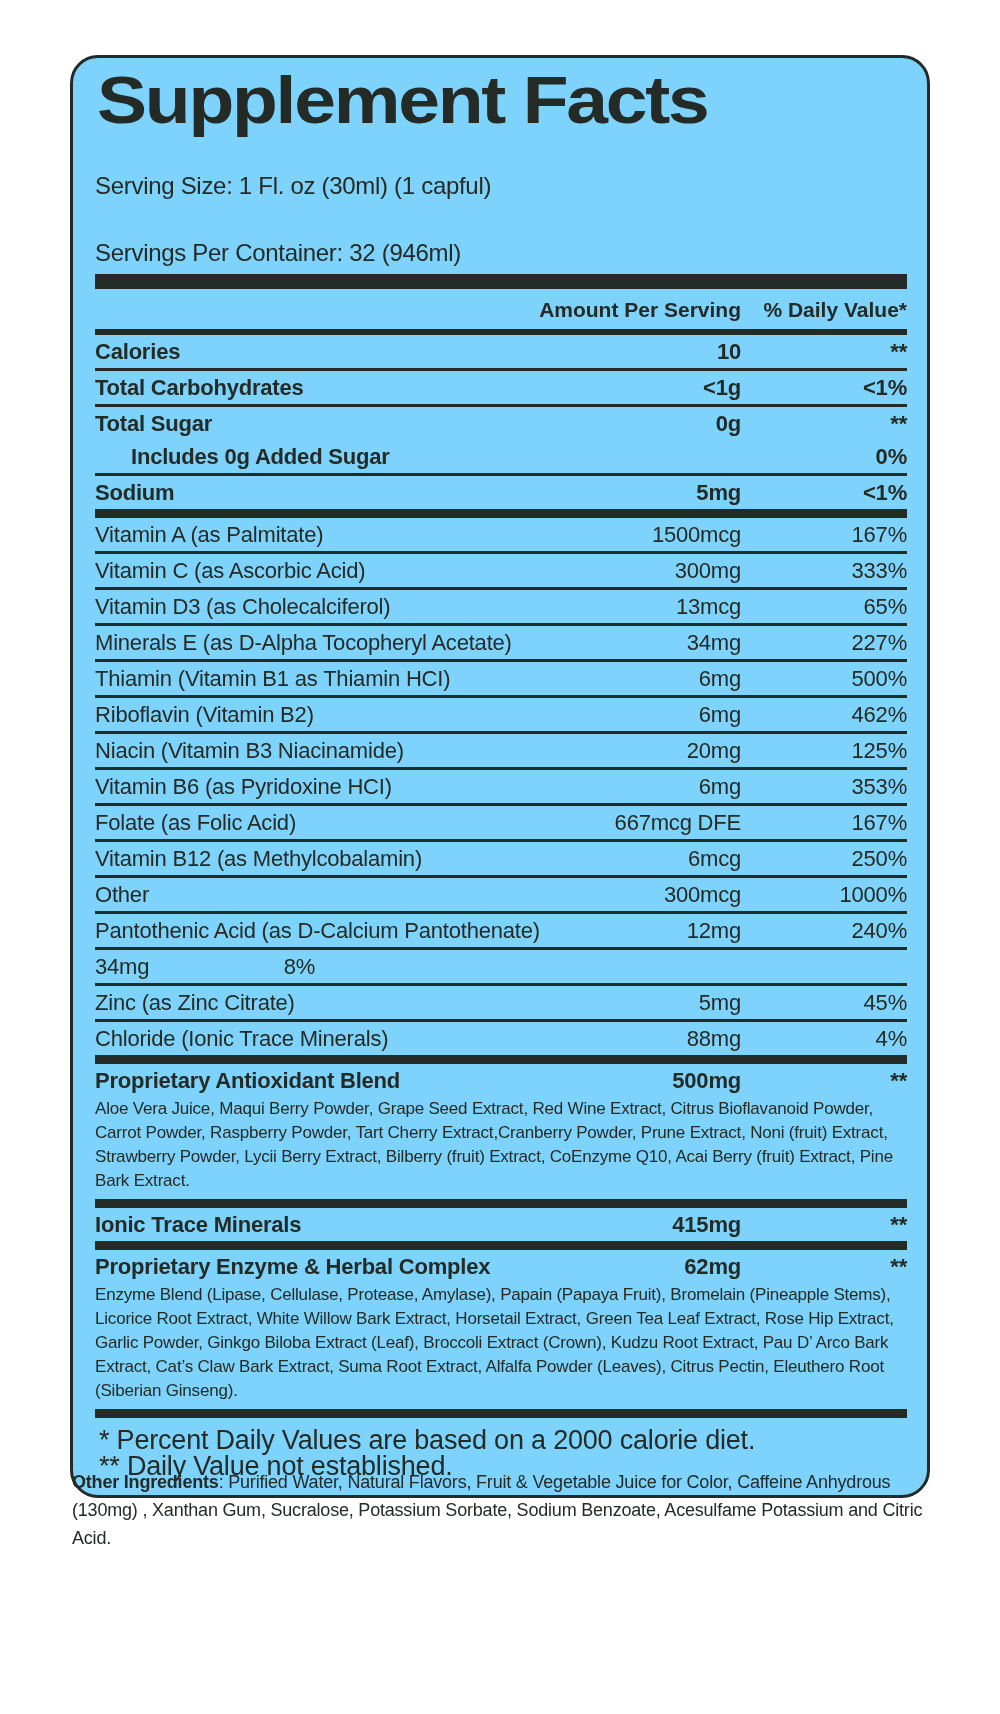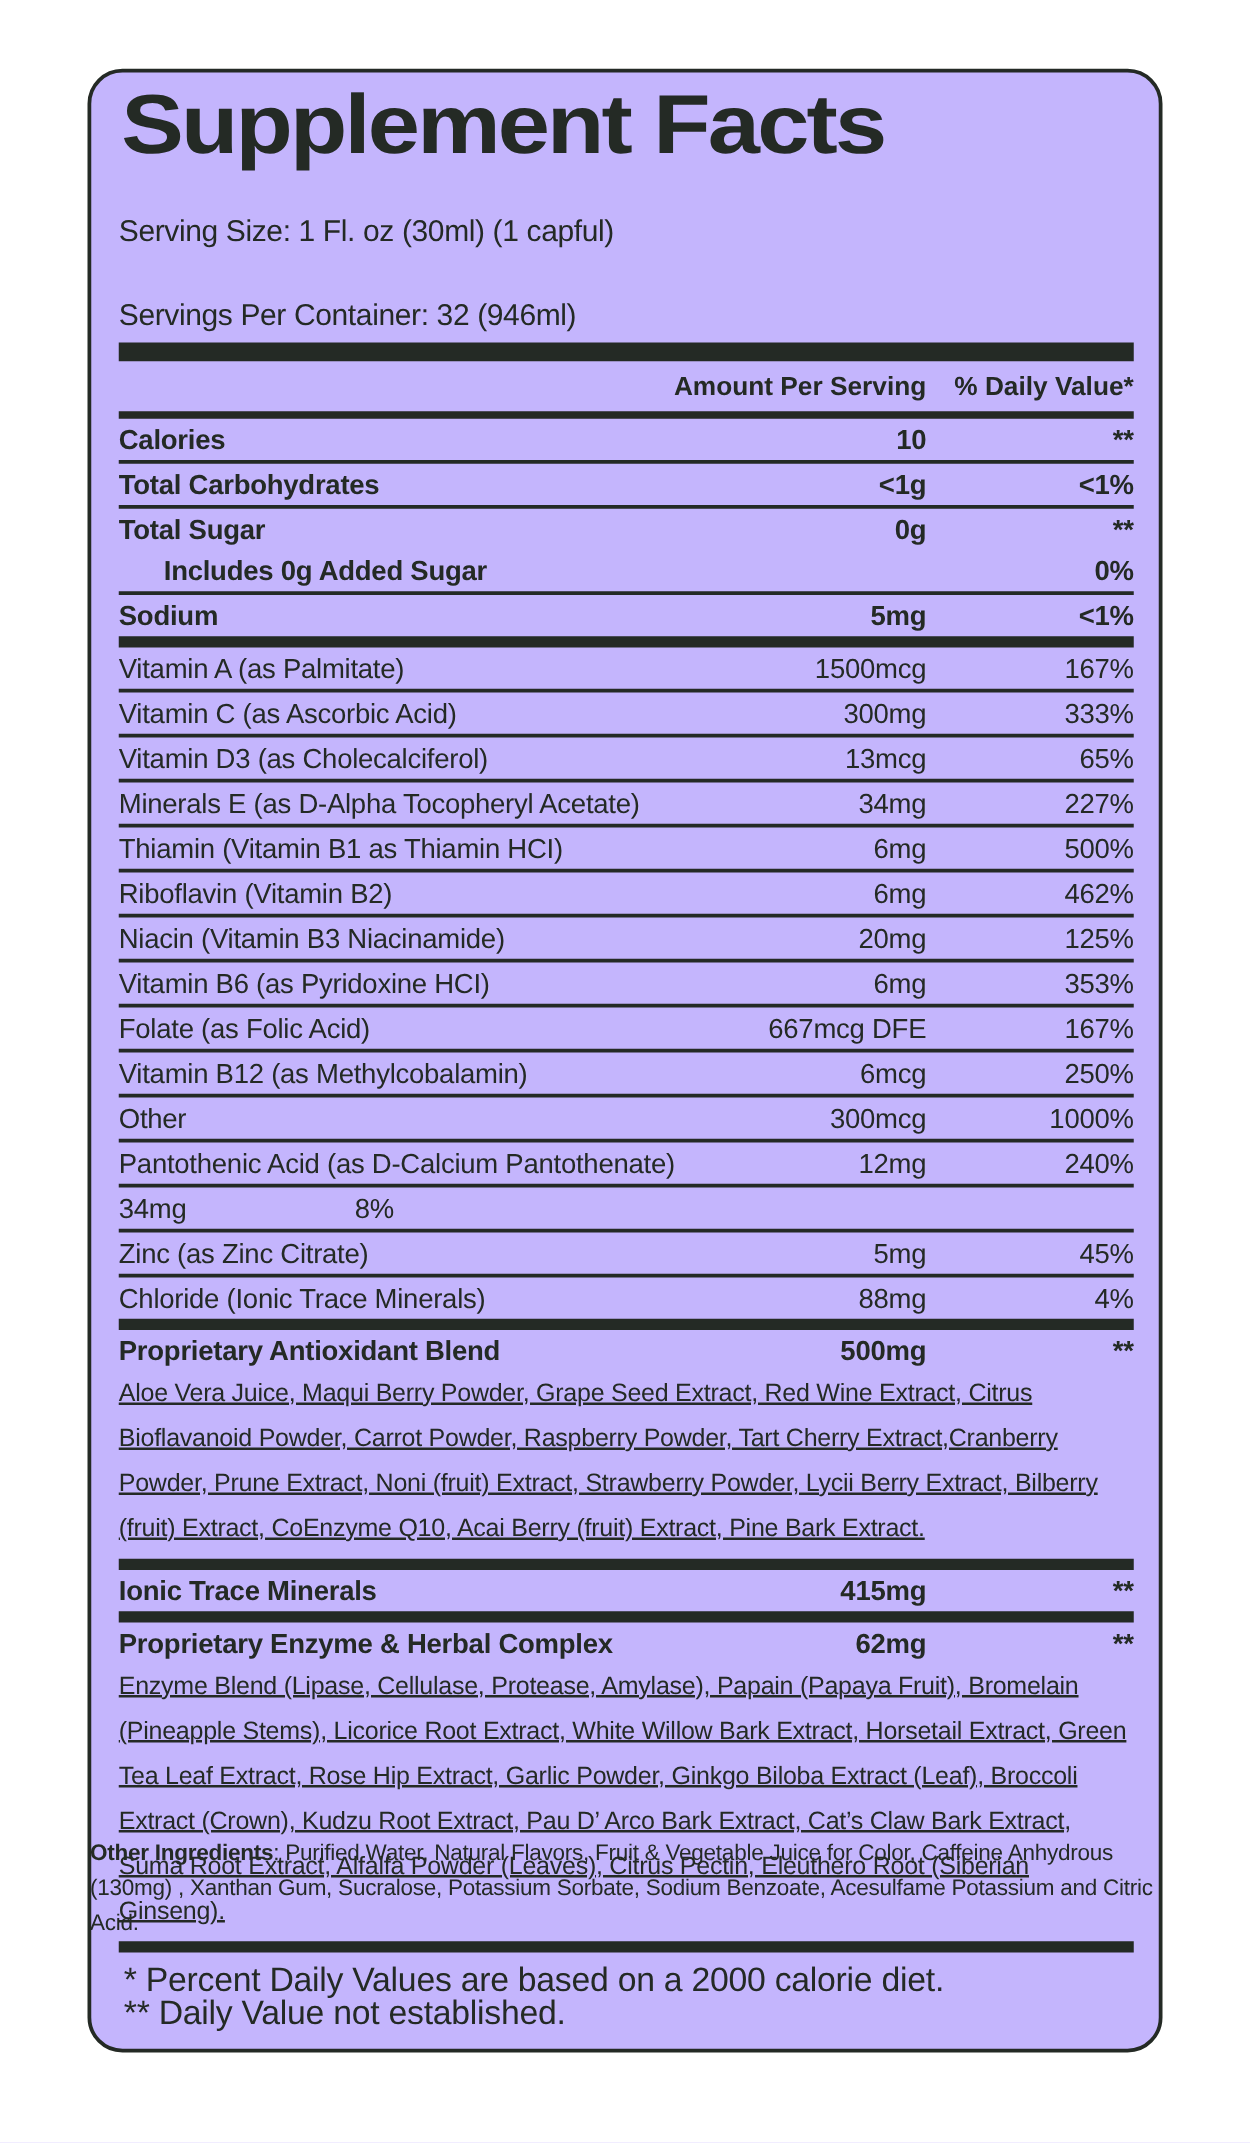--- a/index.html
+++ b/index.html
@@ -11,21 +11,21 @@
     color: var(--ink);
     position: relative;
   }
   .label-box {
     position: absolute;
     left: 70px; top: 55px;
     width: 860px;
     border: 3px solid var(--ink);
     border-radius: 28px;
     padding: 6px 20px 0 22px;
-    background: #c4b5fd;
+    background: #7dd3fc;
   }
   .title {
     font-size: 67px;
     font-weight: bold;
     letter-spacing: -2px;
     line-height: 64px;
     transform: scaleX(1.12);
     transform-origin: left center;
     white-space: nowrap;
     margin: 4px 0 6px 2px;
@@ -56,25 +56,24 @@
     display: flex;
     align-items: flex-end;
     font-size: 22px;
     line-height: 27px;
     padding: 3px 0 3px 0;
     letter-spacing: -0.2px;
   }
   .row.bold .line { font-weight: bold; }
   .row.indent .cell-name { padding-left: 36px; }
   .row .desc {
-    font-size: 20px;
-    line-height: 36px;
+    font-size: 17px;
+    line-height: 24px;
     letter-spacing: -0.2px;
     padding: 0 0 6px 0;
-    text-decoration: underline;
   }
   .footnotes {
     font-size: 27px;
     line-height: 26px;
     padding: 9px 0 16px 4px;
     letter-spacing: -0.2px;
   }
   .other-ingredients {
     position: absolute;
     left: 72px; top: 1468px;

